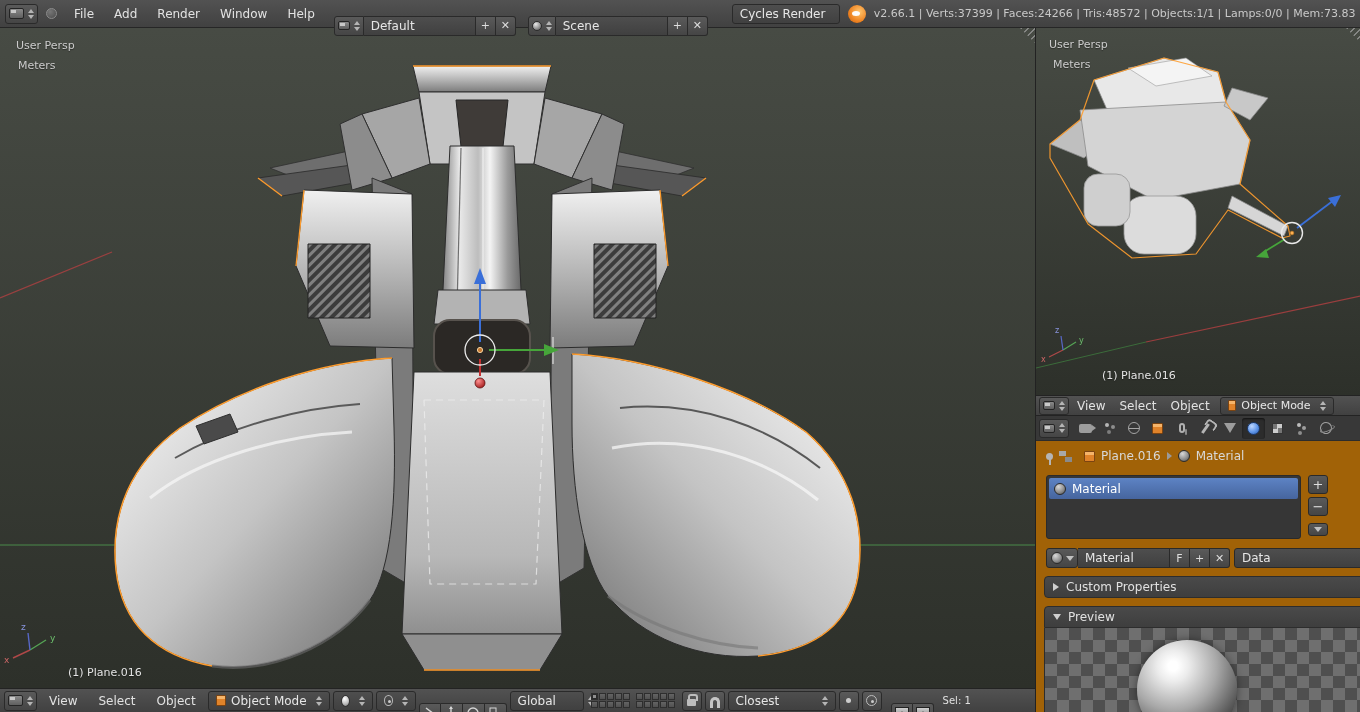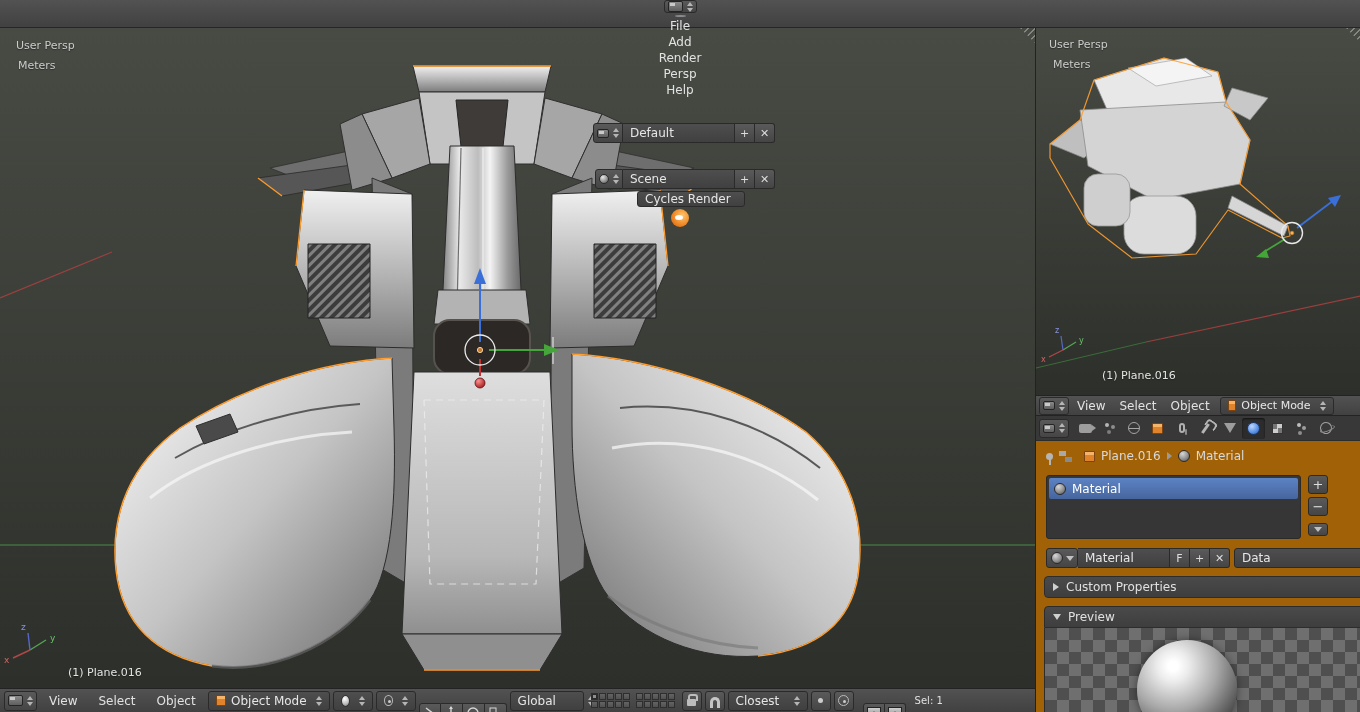--- a/index.html
+++ b/index.html
@@ -38,21 +38,21 @@
   .ic-img{width:14px;height:11px;border:1px solid #222;background:linear-gradient(#cfcfcf,#8a8a8a);position:relative;}
   .ic-img::after{content:"";position:absolute;left:2px;bottom:1px;width:0;height:0;border-left:4px solid transparent;border-right:4px solid transparent;border-bottom:5px solid #5f5f5f;}
   .ic-dot{width:5px;height:5px;border-radius:50%;background:#ccc;}
   .lc{width:7px;height:7px;background:linear-gradient(#646464,#515151);border:1px solid #2e2e2e;}
   .lc.on{background:#8f8f8f;box-shadow:inset 0 0 0 1px #2a2a2a;}
   .layer-grid{display:grid;grid-template-columns:repeat(5,7px);grid-template-rows:repeat(2,7px);gap:1px;}
   .manip{width:22px;height:19px;}
   .manip svg{display:block;}
 
   
-  #top-header{left:0;top:0;width:1360px;height:28px;gap:2px;padding:0 5px;z-index:5;flex-direction:column;}
+  #top-header{left:0;top:0;width:1360px;height:28px;gap:2px;padding:0 5px;z-index:5;}
   #stats{color:#c9c9c9;font-size:11px;white-space:nowrap;overflow:hidden;flex:1;}
 
   
   .viewport{position:absolute;background:linear-gradient(#474b44,#2d302a);overflow:hidden;}
   #main-view{left:0;top:28px;width:1035px;height:660px;}
   #view2{left:0;top:0;width:325px;height:367px;}
   .vp-label{position:absolute;color:#cccccc;font-size:11px;white-space:nowrap;text-shadow:0 1px 1px rgba(0,0,0,.4);}
   .grip{position:absolute;top:0;right:0;width:15px;height:15px;clip-path:polygon(0 0,100% 0,100% 100%);background:repeating-linear-gradient(135deg,#9a9a9a 0 1.5px,rgba(0,0,0,0) 1.5px 5px);opacity:.75;}
 
   
@@ -137,21 +137,21 @@
       <span class="ed-ic"></span>
       <span class="updn">
           <i class="u"></i>
           <i class="d"></i>
         </span>
     </div>
     <span class="orb"></span>
     <span class="menu-label">File</span>
     <span class="menu-label">Add</span>
     <span class="menu-label">Render</span>
-    <span class="menu-label">Persp</span>
+    <span class="menu-label">Window</span>
     <span class="menu-label">Help</span>
 
     <div class="joined" style="margin-left:8px;">
       <div class="btn">
         <span class="ed-ic" style="width:12px;height:9px;"></span>
         <span class="updn">
             <i class="u"></i>
             <i class="d"></i>
           </span>
       </div>
@@ -410,21 +410,21 @@
       </div>
     </div>
 
     <div class="btn">
         <span class="ic-lock"></span>
       </div>
     <div class="btn">
         <span class="ic-magnet"></span>
       </div>
 
-    <div class="field" style="width:80px;">
+    <div class="field" style="width:108px;">
       <span>Closest</span>
       <span class="updn">
           <i class="u"></i>
           <i class="d"></i>
         </span>
     </div>
 
     <div class="btn">
         <span class="ic-dot"></span>
       </div>

